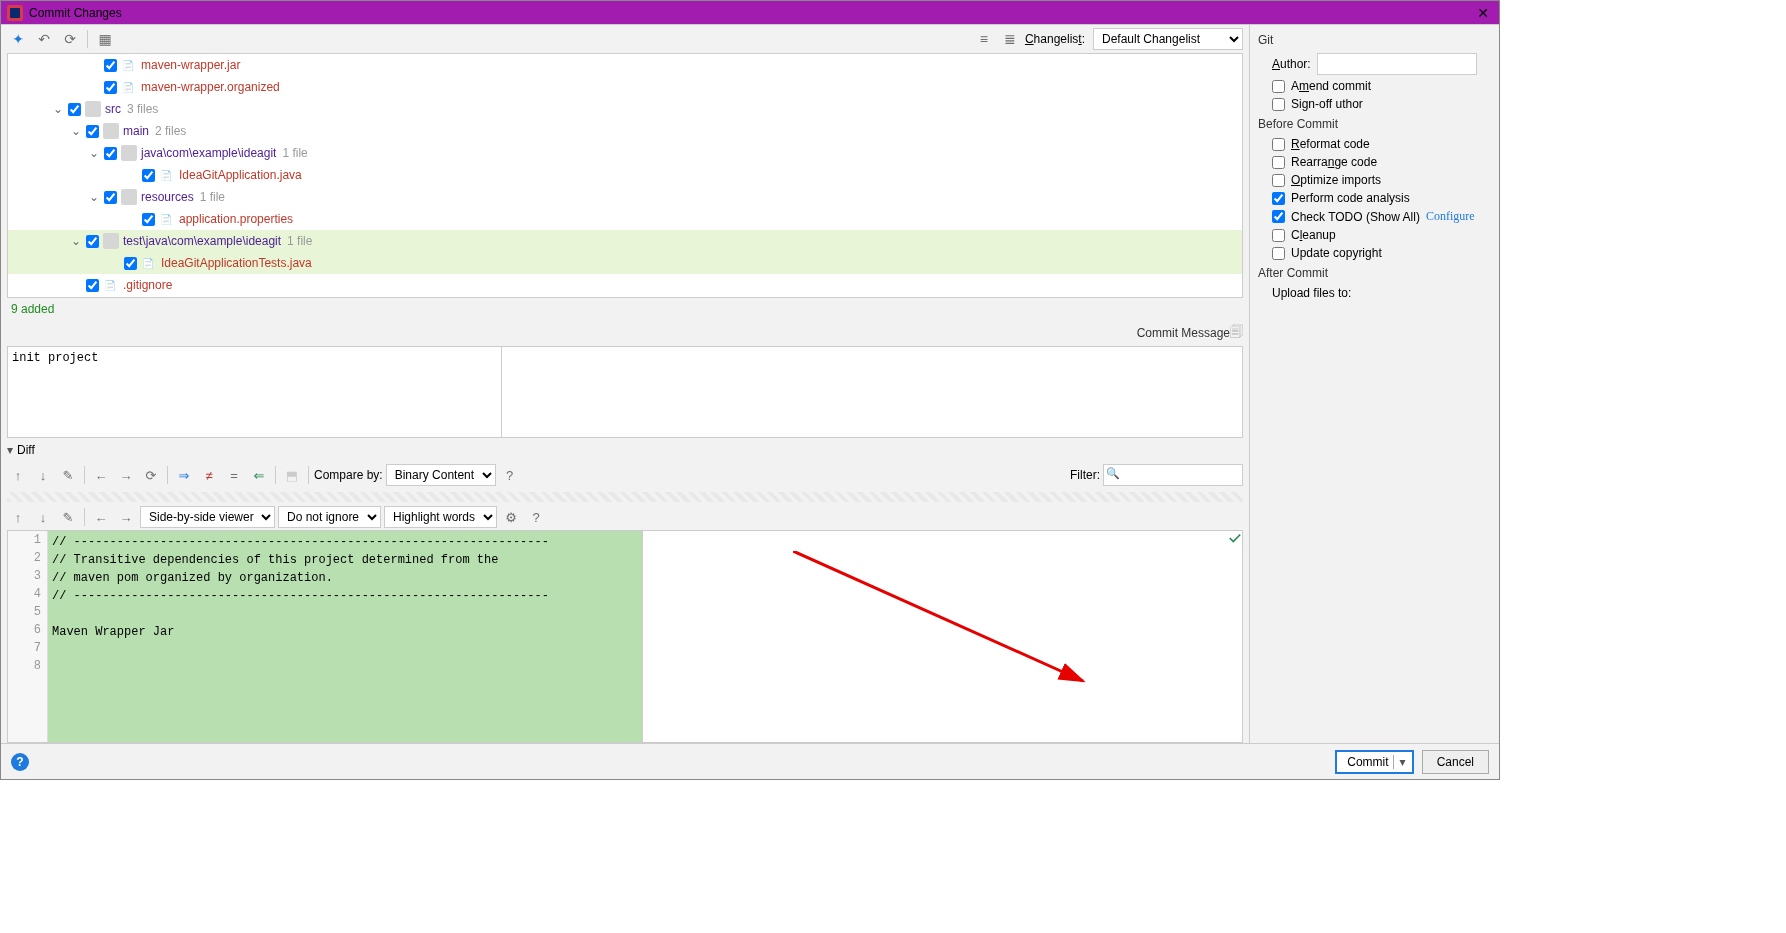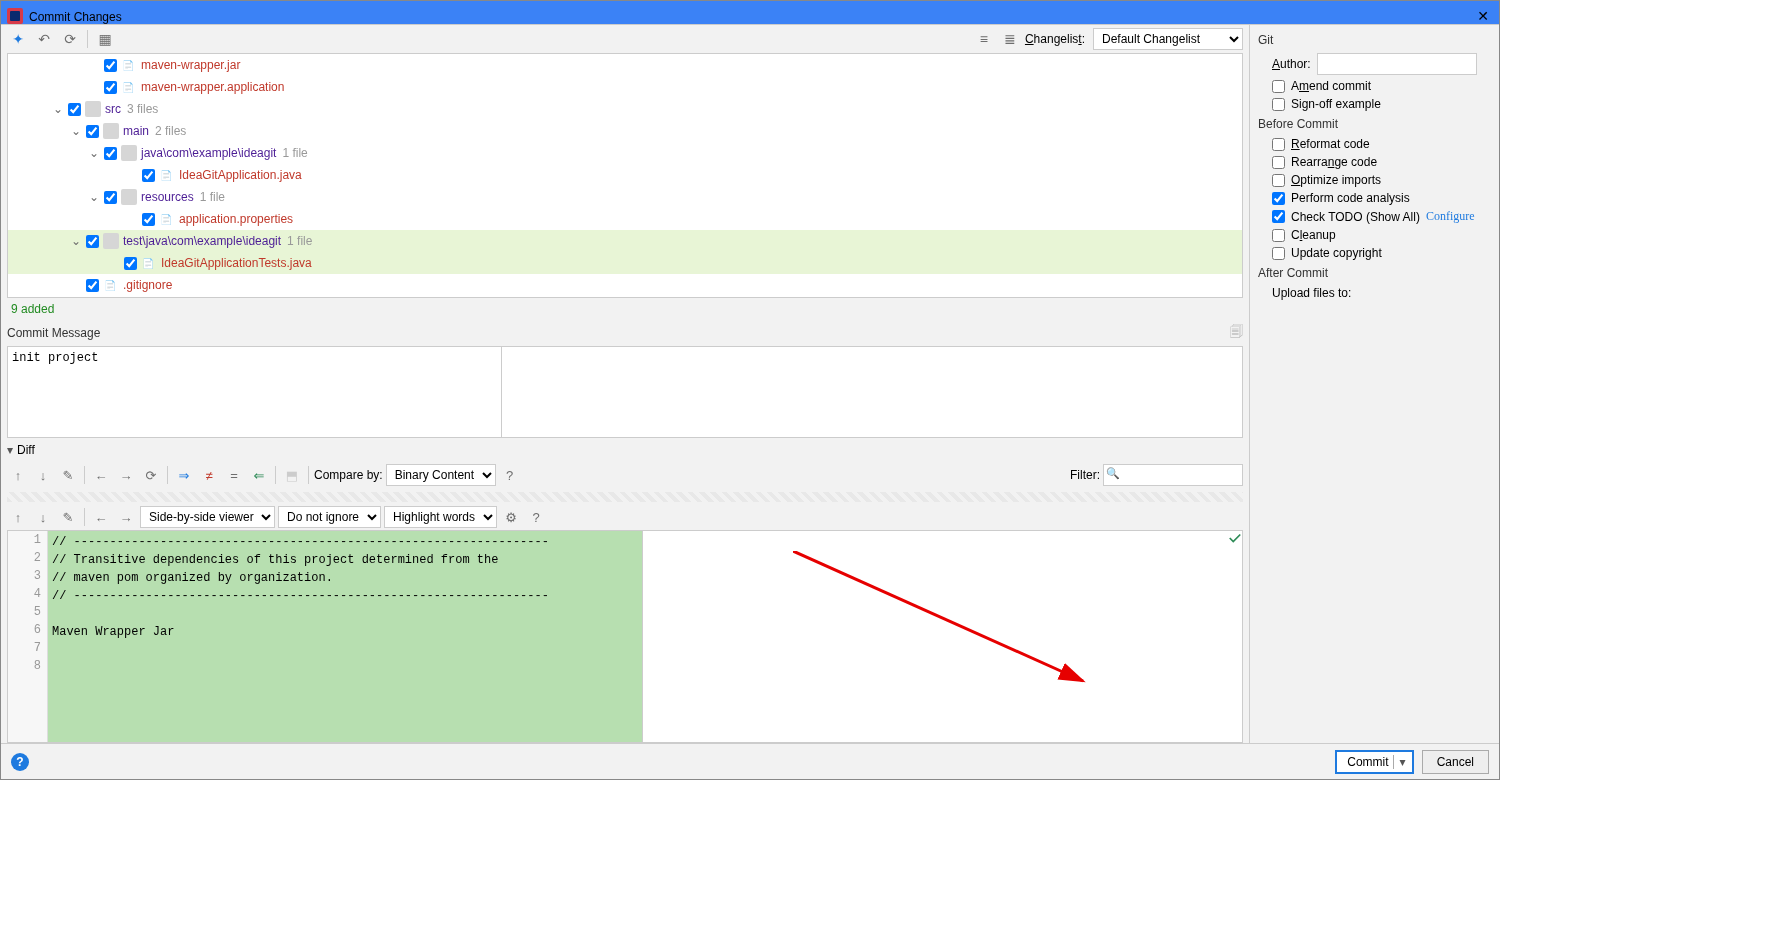--- a/index.html
+++ b/index.html
@@ -1,18 +1,18 @@
 <!DOCTYPE html>
 <html><head>
 <meta charset="utf-8">
 <style>
 * { box-sizing: border-box; margin: 0; padding: 0; }
 body { font-family: "Segoe UI", Arial, sans-serif; font-size: 12px; color: #000; background: #fff; overflow: hidden; }
 .window { width: 1500px; height: 780px; display: flex; flex-direction: column; border: 1px solid #888; }
-.titlebar { height: 24px; display: flex; align-items: flex-end; padding: 0 6px; border-bottom: 1px solid #ccc; background: #3b82f6; }
+.titlebar { height: 24px; display: flex; align-items: center; padding: 0 6px; border-bottom: 1px solid #ccc; background: #a21caf; }
 .titlebar-icon { width: 16px; height: 16px; background: #d73a49; display: inline-block; margin-right: 6px; border-radius: 2px; position: relative; }
 .titlebar-icon::after { content: ""; position: absolute; inset: 3px; background: #0b2a6e; border-radius: 1px; }
 .titlebar-title { flex: 0 0 auto; }
 .titlebar-spacer { flex: 1; }
 .close-x { font-size: 14px; cursor: pointer; padding: 0 4px; color: #000; }
 .main { flex: 1; display: flex; overflow: hidden; }
 .left { flex: 1; display: flex; flex-direction: column; overflow: hidden; background: #f2f2f2; }
 .right { width: 250px; padding: 4px 0 4px 0; background: #f2f2f2; border-left: 1px solid #ccc; }
 .toolbar { height: 28px; display: flex; align-items: center; gap: 4px; padding: 0 6px; }
 .tbtn { width: 22px; height: 22px; display: inline-flex; align-items: center; justify-content: center; cursor: pointer; border-radius: 2px; font-size: 14px; color: #6e6e6e; }
@@ -27,21 +27,21 @@
 .chev { width: 12px; text-align: center; color: #6e6e6e; cursor: pointer; display: inline-block; }
 .chev-empty { width: 12px; display: inline-block; }
 .cb { margin: 0 4px; width: 13px; height: 13px; }
 .ficon { width: 16px; height: 16px; margin-right: 4px; display: inline-flex; align-items: center; justify-content: center; font-size: 10px; }
 .folder { background: #d6d6d6; border-radius: 2px; }
 .file-red { color: #c0392b; }
 .file-gray { color: #4c1d95; }
 .dim { color: #999; margin-left: 6px; }
 .added-line { text-align: left; color: #228B22; padding: 4px 10px; }
 .commit-msg-area { margin: 2px 6px 0 6px; }
-.commit-msg-label { display: flex; justify-content: space-between; align-items: center; margin-bottom: 2px; color: #333; }
+.commit-msg-label { display: flex; justify-content: flex-end; align-items: center; margin-bottom: 2px; color: #333; }
 .history-icon { color: #aaa; font-size: 13px; cursor: pointer; }
 .commit-msg-split { width: 100%; height: 92px; border: 1px solid #ccc; display: flex; background: #fff; }
 .commit-msg-left { width: 40%; border-right: 1px solid #ccc; font-family: "Courier New", monospace; font-size: 12px; padding: 4px; }
 .commit-msg-right { flex: 1; }
 .diff-section { margin: 2px 6px 0 6px; display: flex; flex-direction: column; flex: 1; overflow: hidden; }
 .diff-header { display: flex; align-items: center; height: 20px; cursor: pointer; }
 .diff-header .chev2 { margin-right: 4px; color: #555; }
 .difftoolbar { display: flex; align-items: center; gap: 3px; padding: 4px 0; flex-wrap: wrap; }
 .dtbtn { width: 22px; height: 22px; display: inline-flex; align-items: center; justify-content: center; cursor: pointer; color: #6e6e6e; font-size: 13px; border-radius: 2px; }
 .dtbtn.green { color: #2e8b57; }
@@ -110,21 +110,21 @@
             <span class="chev-empty"></span>
             <input type="checkbox" class="cb" checked="" style="">
             <span class="ficon ">📄</span>
             <span class="file-red">maven-wrapper.jar</span>
           </div>
           <div class="tree-row">
             <span class="indent" style="width: 80px;"></span>
             <span class="chev-empty"></span>
             <input type="checkbox" class="cb" checked="" style="">
             <span class="ficon ">📄</span>
-            <span class="file-red">maven-wrapper.application</span>
+            <span class="file-red">maven-wrapper.organized</span>
           </div>
           <div class="tree-row">
             <span class="indent" style="width: 44px;"></span>
             <span class="chev">⌄</span>
             <input type="checkbox" class="cb" checked="" style="">
             <span class="ficon folder">&nbsp;</span>
             <span class="file-gray">src</span>
             <span class="dim">3 files</span>
           </div>
           <div class="tree-row">
@@ -281,21 +281,21 @@
       <div class="right-row author">
         <span><span style="text-decoration:underline">A</span>uthor:</span>
         <input class="author-input" value="" style="">
       </div>
       <div class="right-row">
           <input type="checkbox" style="">
           <span>A<span class="ul">m</span>end commit</span>
         </div>
       <div class="right-row">
           <input type="checkbox" style="">
-          <span>Sign-off example</span>
+          <span>Sign-off uthor</span>
         </div>
 
       <div class="right-section-title">Before Commit</div>
       <div class="right-row">
           <input type="checkbox" style="">
           <span><span class="ul">R</span>eformat code</span>
         </div>
       <div class="right-row">
           <input type="checkbox" style="">
           <span>Rearra<span class="ul">n</span>ge code</span>

